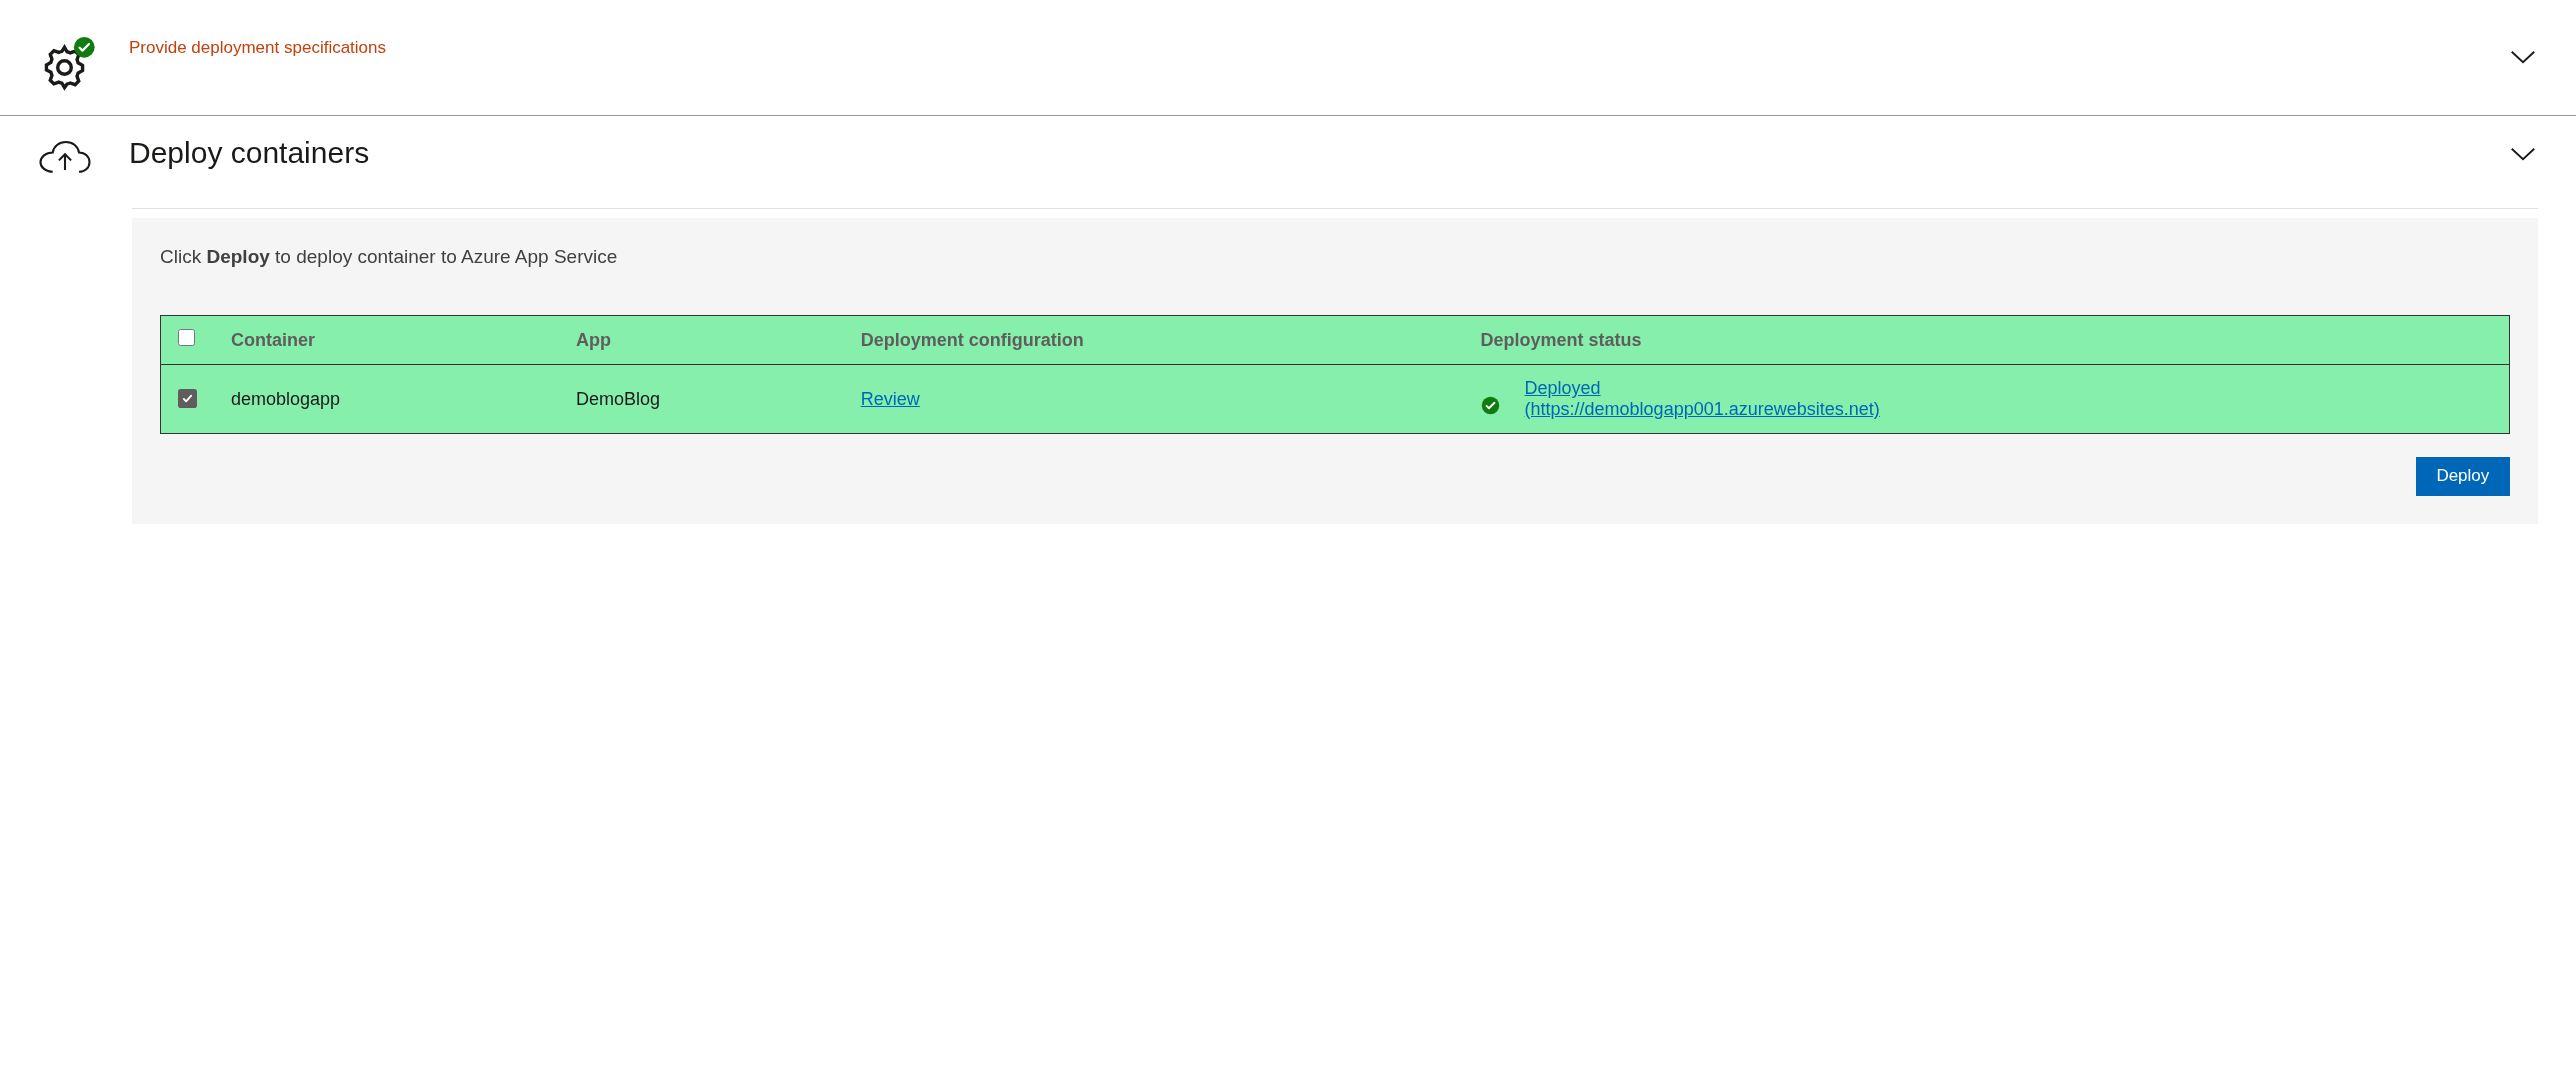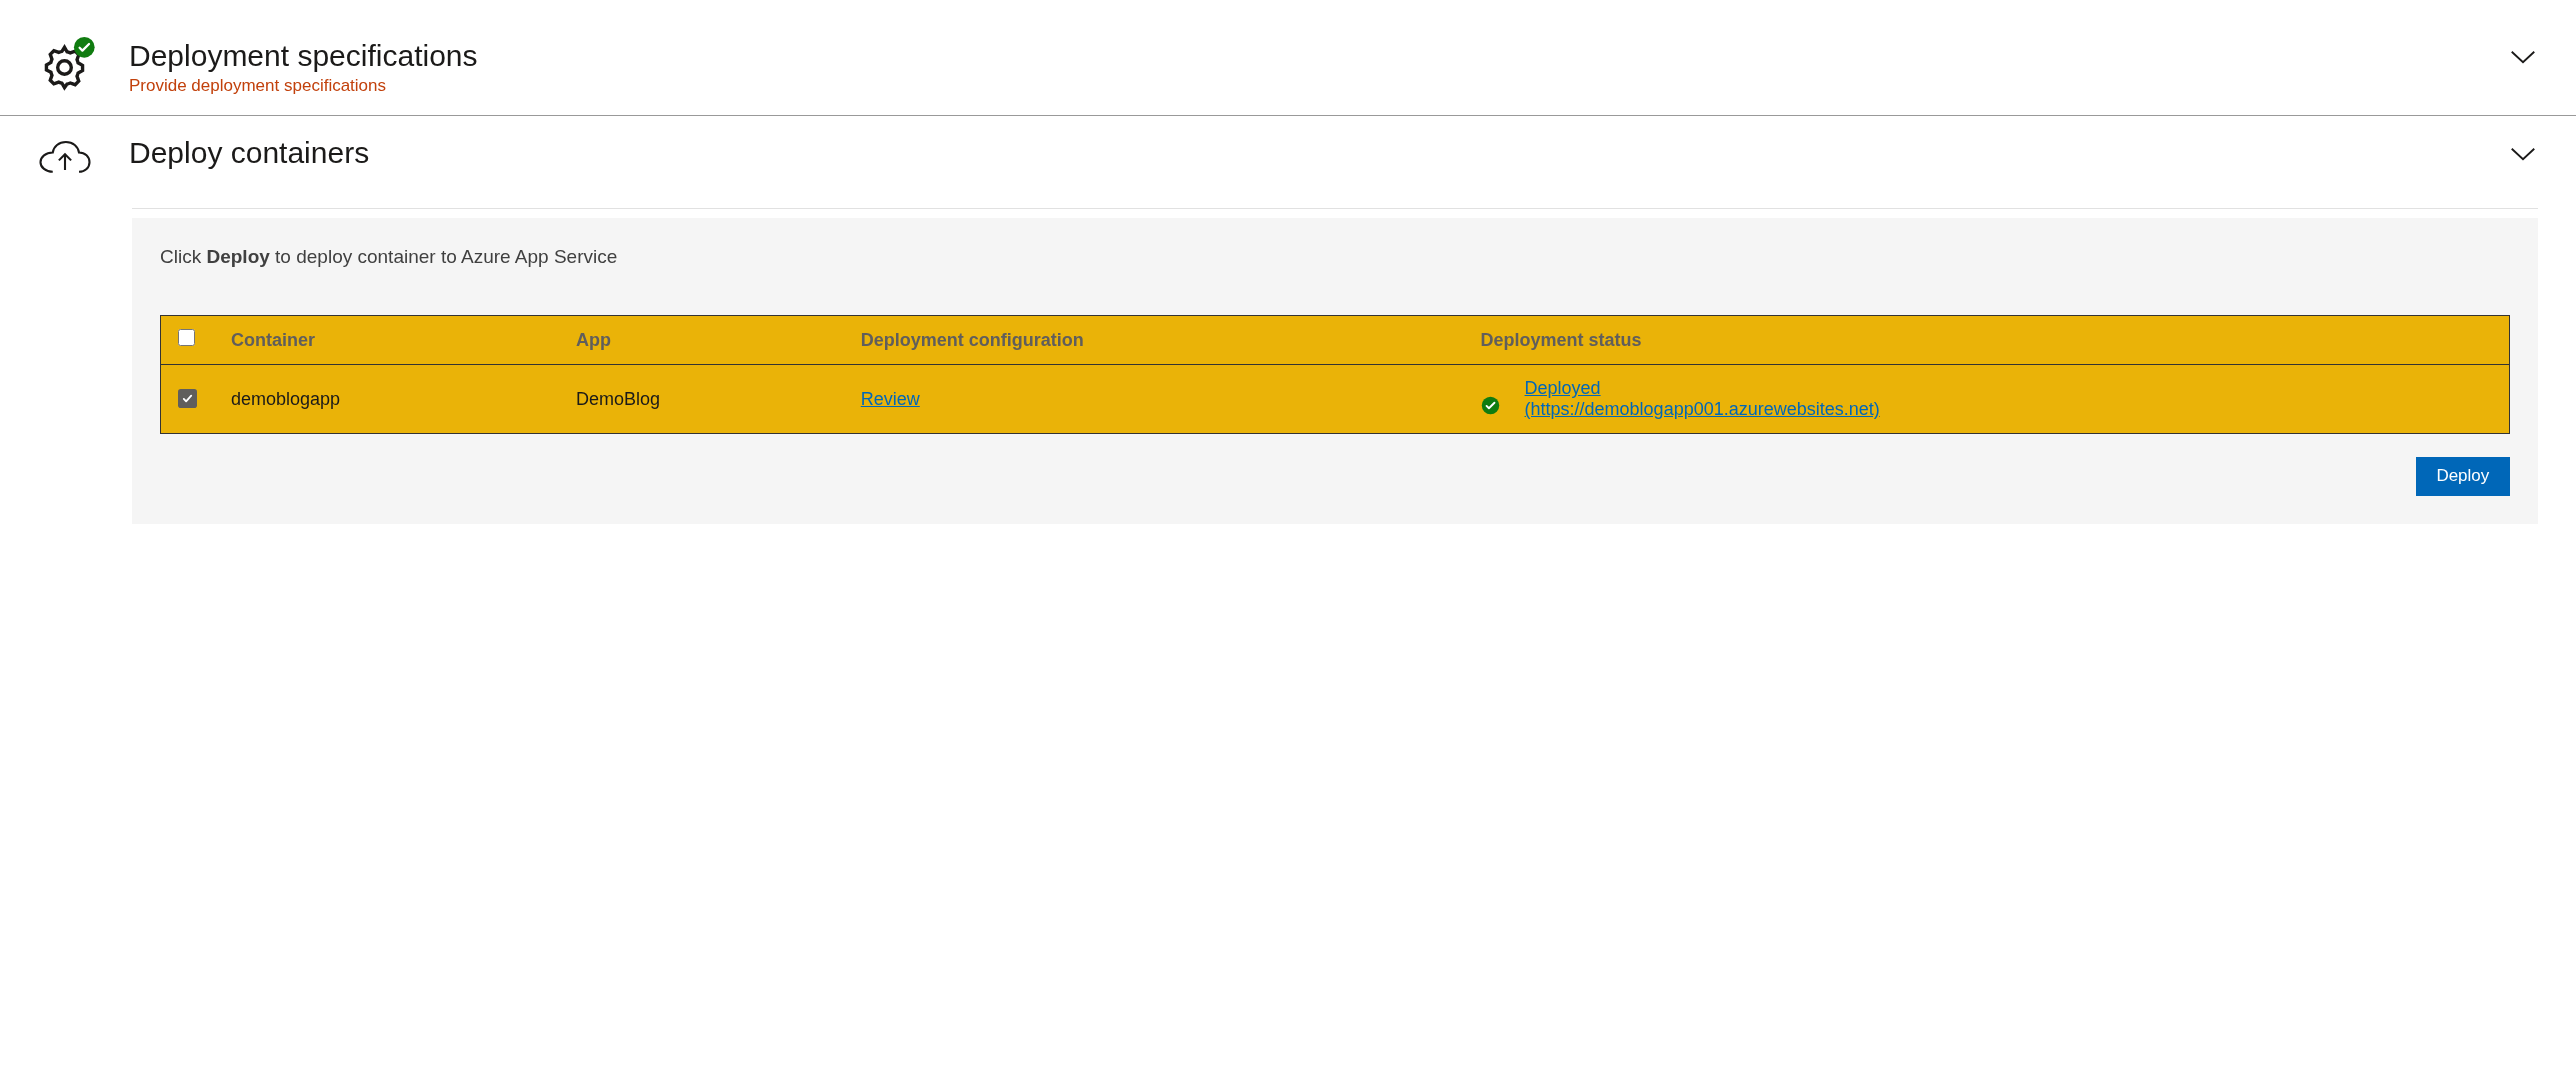--- a/index.html
+++ b/index.html
@@ -62,21 +62,21 @@
   }
   .instruction {
     font-size: 19px;
     color: #404040;
     margin-bottom: 15px;
   }
   .instruction strong { font-weight: 700; }
   table.deploy-table {
     width: 100%;
     border-collapse: collapse;
-    background: #eab308;
+    background: #86efac;
     margin-top: 47px;
   }
   table.deploy-table th, table.deploy-table td {
     text-align: left;
     padding: 13px 17px;
     vertical-align: middle;
     font-size: 18px;
   }
   table.deploy-table thead th {
     color: #605e5c;
@@ -148,21 +148,20 @@
         </svg>
         <span class="check-badge">
           <svg width="22.6" height="22.6" viewBox="0 0 24 24">
             <circle cx="12" cy="12" r="11" fill="#107c10"></circle>
             <path d="M7 12.5l3 3 7-7" stroke="#ffffff" stroke-width="2.4" fill="none" stroke-linecap="round" stroke-linejoin="round"></path>
           </svg>
         </span>
       </span>
     </div>
     <div class="title-block">
-      <div class="title">Deployment specifications</div>
       <div class="subtitle">Provide deployment specifications</div>
     </div>
     <div class="chevron">
       <svg width="30" height="19" viewBox="0 0 32 20" fill="none" stroke="#1b1a19" stroke-width="2">
         <path d="M4 5 L16 16 L28 5"></path>
       </svg>
     </div>
   </div>
 
   <div class="section-header">

